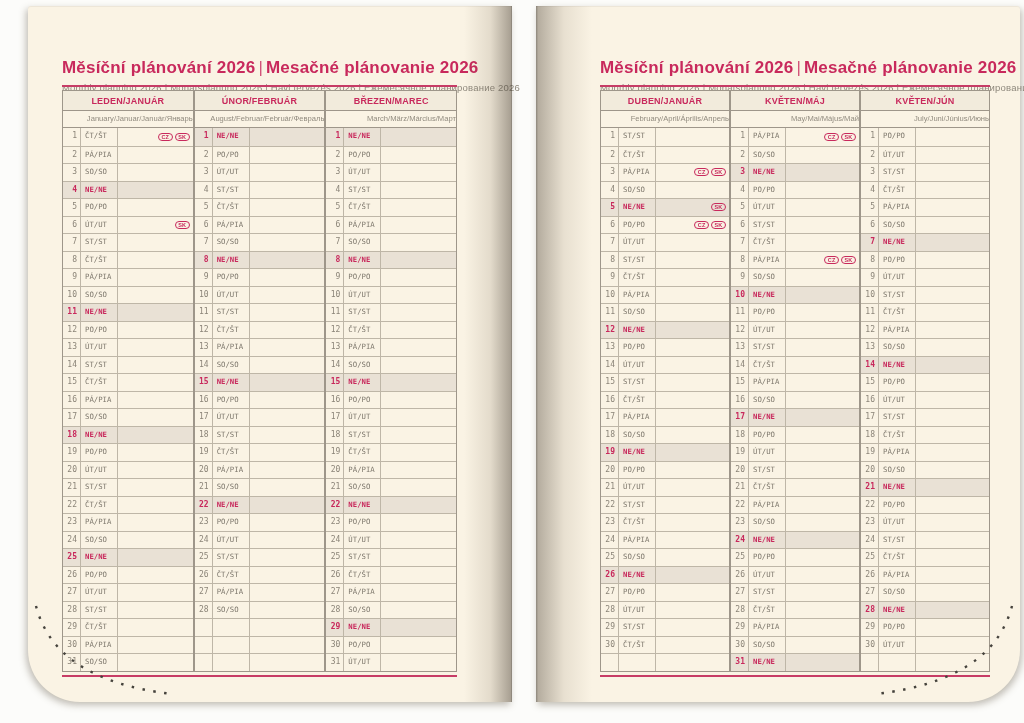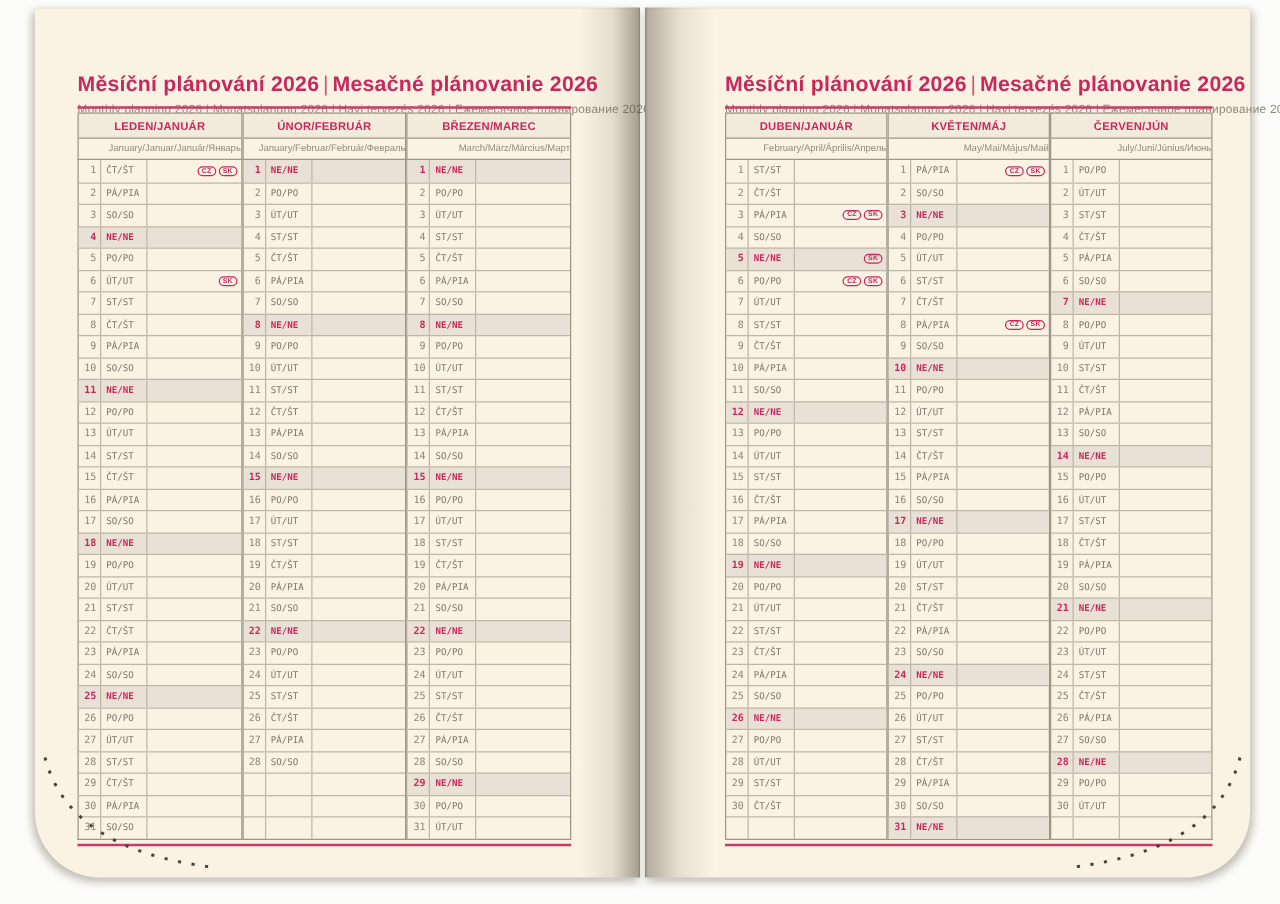--- a/index.html
+++ b/index.html
@@ -12,21 +12,21 @@
   .page{
     position:absolute;top:0;height:100%;width:484px;
     background:#faf3e4;
     --cl:34px;--cw:395px;
   }
   .page.left{
     left:0;border-radius:3px 0 0 52px;
     box-shadow:-2px 3px 7px rgba(95,85,65,.38), 0 1px 0 rgba(0,0,0,.05) inset;
   }
   .page.right{
-    left:488px;border-radius:0 3px 52px 0;
+    left:508px;border-radius:0 3px 52px 0;
     --cl:64px;--cw:390px;
     box-shadow:2px 3px 7px rgba(95,85,65,.38), 0 1px 0 rgba(0,0,0,.05) inset;
     text-decoration:underline;
   }
   
   .page.left::after{
     content:"";position:absolute;right:0;top:0;bottom:0;width:48px;pointer-events:none;
     background:linear-gradient(to right, rgba(110,95,75,0), rgba(110,95,75,.16) 55%, rgba(70,60,48,.45) 97%, rgba(50,44,36,.6));
   }
   .page.right::after{
@@ -259,21 +259,21 @@
             </div>
             <div class="row">
               <div class="c-num">31</div>
               <div class="c-day">SO/SO</div>
               <div class="c-note"></div>
             </div>
           </div>
         </div>
         <div class="month">
           <div class="m-head">ÚNOR/FEBRUÁR</div>
-          <div class="m-sub">January/Februar/Február/Февраль</div>
+          <div class="m-sub">August/Februar/Február/Февраль</div>
           <div class="m-grid">
             <div class="row sun">
               <div class="c-num">1</div>
               <div class="c-day">NE/NE</div>
               <div class="c-note"></div>
             </div>
             <div class="row">
               <div class="c-num">2</div>
               <div class="c-day">PO/PO</div>
               <div class="c-note"></div>
@@ -928,21 +928,21 @@
               <div class="c-note"></div>
             </div>
             <div class="row sun">
               <div class="c-num">31</div>
               <div class="c-day">NE/NE</div>
               <div class="c-note"></div>
             </div>
           </div>
         </div>
         <div class="month">
-          <div class="m-head">ČERVEN/JÚN</div>
+          <div class="m-head">KVĚTEN/JÚN</div>
           <div class="m-sub">July/Juni/Június/Июнь</div>
           <div class="m-grid">
             <div class="row">
               <div class="c-num">1</div>
               <div class="c-day">PO/PO</div>
               <div class="c-note"></div>
             </div>
             <div class="row">
               <div class="c-num">2</div>
               <div class="c-day">ÚT/UT</div>

